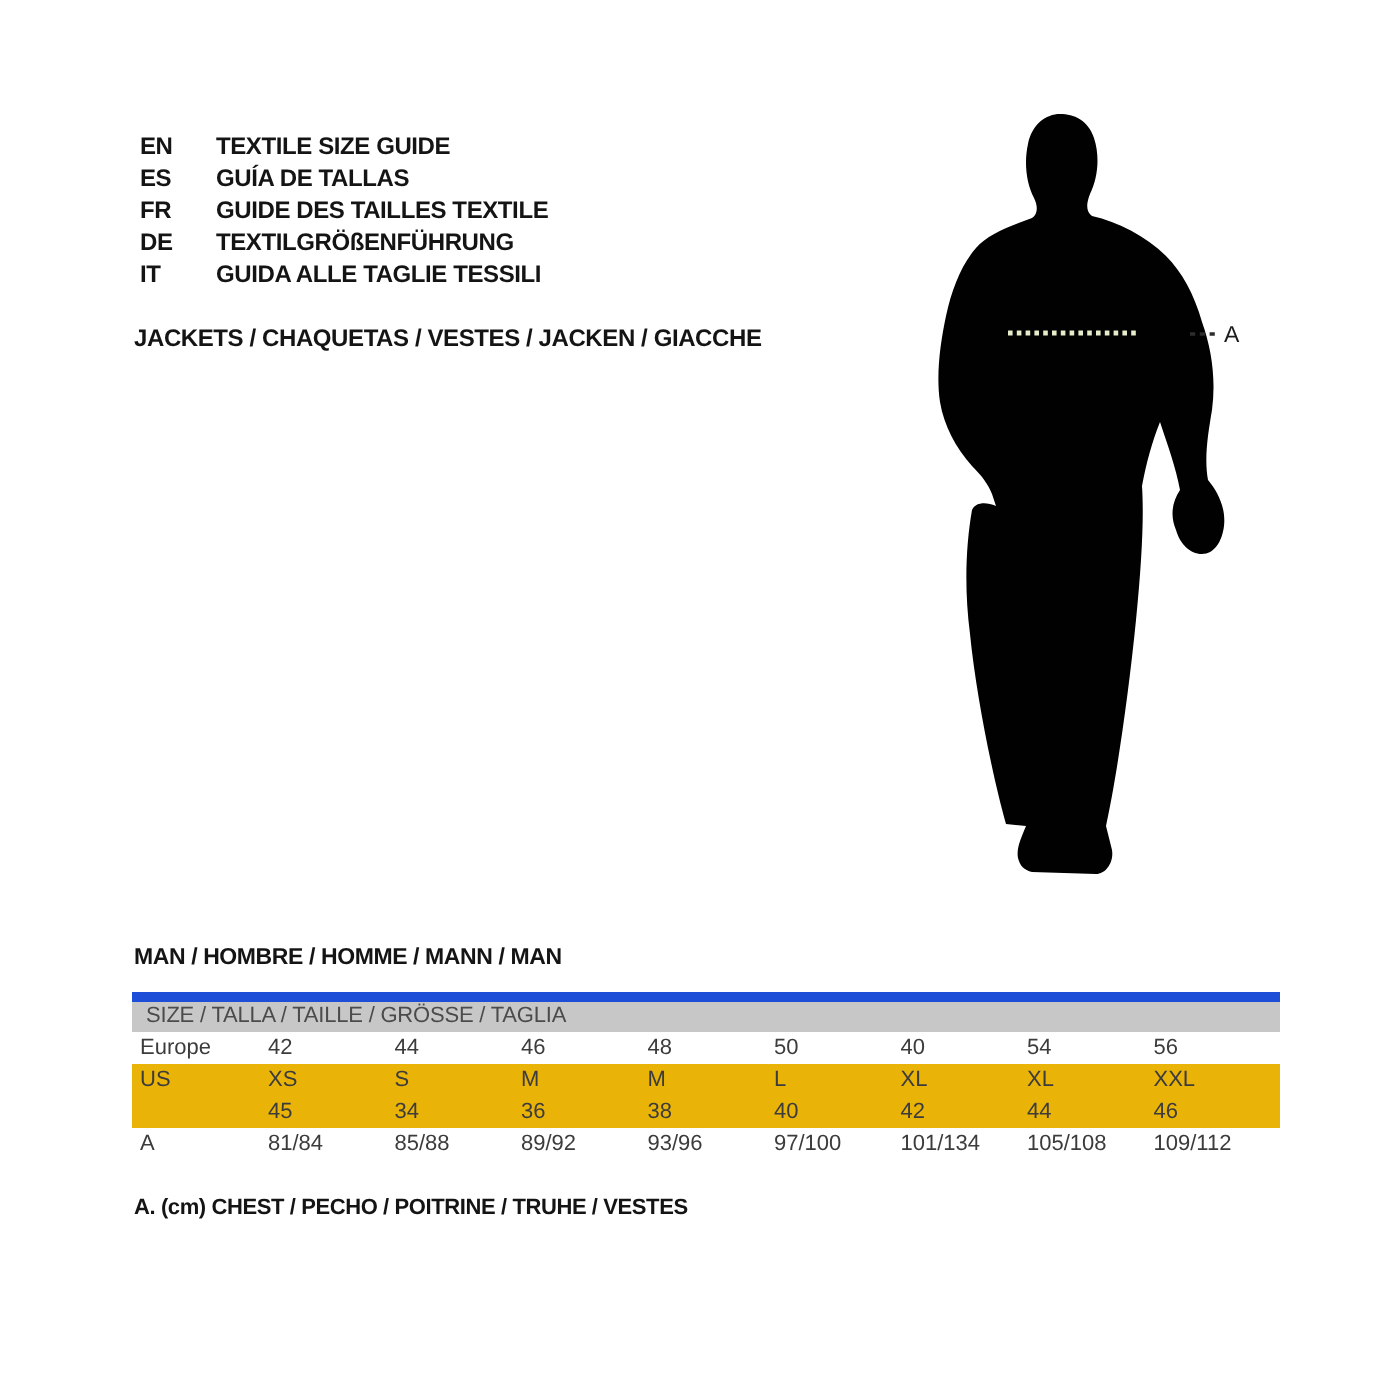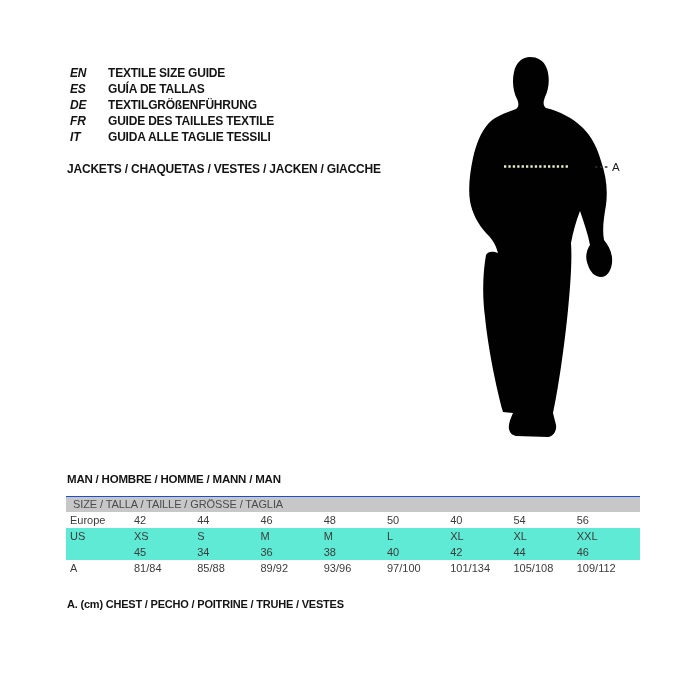--- a/index.html
+++ b/index.html
@@ -4,60 +4,60 @@
 <style>
   html,body{margin:0;padding:0;}
   body{
     width:700px;height:700px;position:relative;background:#ffffff;
     font-family:"Liberation Sans",sans-serif;color:#141414;overflow:hidden;
   }
   .abs{position:absolute;}
   
   .lang-list{left:70px;top:65px;}
   .lang-row{display:flex;height:15.9px;align-items:center;}
-  .lang-code{width:38px;font-weight:bold;font-size:12px;letter-spacing:-0.2px;font-style:italic;}
+  .lang-code{width:38px;font-weight:bold;font-size:12px;letter-spacing:-0.2px;}
   .lang-label{font-weight:bold;font-size:12px;letter-spacing:-0.2px;white-space:nowrap;}
   
   .category{left:67px;top:161px;font-weight:bold;font-size:12px;line-height:16.6px;letter-spacing:-0.2px;white-space:nowrap;}
   
   .sil{left:450px;top:50px;}
   
   .man-heading{left:67px;top:473px;font-weight:bold;font-size:11.5px;letter-spacing:-0.2px;white-space:nowrap;}
   
   .size-table{left:66px;top:496px;width:574px;font-size:11px;color:#3c3c3c;}
   .thead{
-    height:15px;line-height:15px;background:#c7c7c7;border-top:1px solid #1d4ed8;
+    height:15px;line-height:15px;background:#c7c7c7;border-top:5px solid #1d4ed8;
     padding-left:7px;color:#4b4b4b;letter-spacing:-0.1px;
   }
   .trow{display:grid;grid-template-columns:68px repeat(8,1fr);height:16px;line-height:16px;}
   .trow .rlabel{padding-left:4px;text-align:left;}
   .trow .cell{text-align:left;}
-  .band{background:#5eead4;}
+  .band{background:#eab308;}
   
   .note{left:67px;top:598px;font-weight:bold;font-size:11px;letter-spacing:-0.2px;white-space:nowrap;}
 </style>
 </head>
 <body>
 
 <div class="abs lang-list">
   <div class="lang-row">
     <span class="lang-code">EN</span>
     <span class="lang-label">TEXTILE SIZE GUIDE</span>
   </div>
   <div class="lang-row">
     <span class="lang-code">ES</span>
     <span class="lang-label">GUÍA DE TALLAS</span>
   </div>
   <div class="lang-row">
+    <span class="lang-code">FR</span>
+    <span class="lang-label">GUIDE DES TAILLES TEXTILE</span>
+  </div>
+  <div class="lang-row">
     <span class="lang-code">DE</span>
     <span class="lang-label">TEXTILGRÖßENFÜHRUNG</span>
-  </div>
-  <div class="lang-row">
-    <span class="lang-code">FR</span>
-    <span class="lang-label">GUIDE DES TAILLES TEXTILE</span>
   </div>
   <div class="lang-row">
     <span class="lang-code">IT</span>
     <span class="lang-label">GUIDA ALLE TAGLIE TESSILI</span>
   </div>
 </div>
 
 <div class="abs category">
   <div>JACKETS / CHAQUETAS / VESTES / JACKEN / GIACCHE</div>
 </div>

